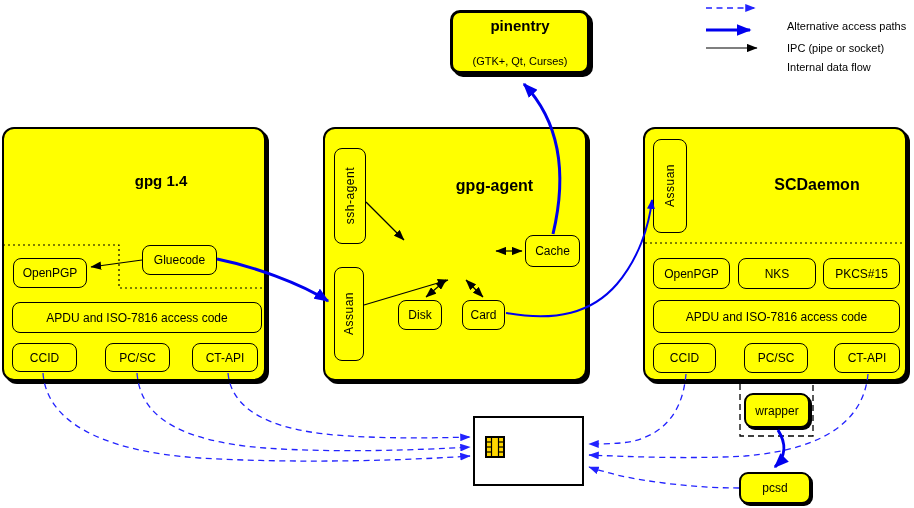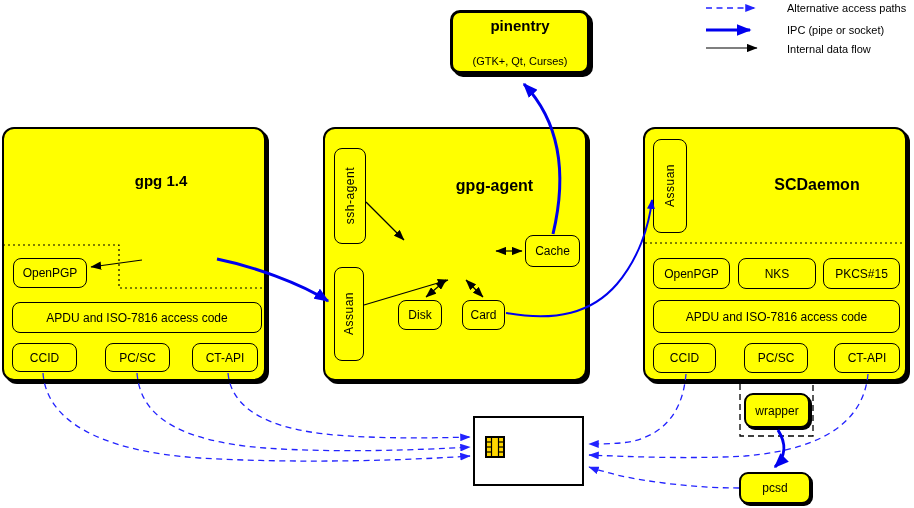--- a/index.html
+++ b/index.html
@@ -13,21 +13,21 @@
   .node.heavy{border-width:2.5px;box-shadow:2px 2px 0 #000;border-radius:9px;text-align:right;}
   .vtext{writing-mode:vertical-rl;transform:rotate(180deg);font-size:12px;letter-spacing:.5px;}
   .title{position:absolute;font-weight:bold;font-size:16px;text-align:center;padding-left:44px;}
   .pinentry{position:absolute;left:450px;top:10px;width:140px;height:64px;background:#ffff00;
             border:3px solid #000;border-radius:10px;box-shadow:3px 3px 0 #000;box-sizing:border-box;
             display:flex;flex-direction:column;align-items:center;justify-content:center;gap:21px;}
   .pin-title{font-weight:bold;font-size:15px;}
   .pin-sub{font-size:11px;}
   .pko{flex-direction:column;align-items:flex-start;justify-content:center;
        padding-left:10px;line-height:21px;text-align:left;}
-  .legend-label{position:absolute;font-size:11px;white-space:nowrap;}
+  .legend-label{position:absolute;font-size:11px;white-space:nowrap;margin-top:18px;}
   .smartcard{position:absolute;left:473px;top:416px;width:111px;height:70px;background:#ffffff;
              border:2px solid #000;box-sizing:border-box;}
   .chip{position:absolute;left:485px;top:436px;}
   svg.overlay{position:absolute;left:0;top:0;width:914px;height:508px;pointer-events:none;}
 </style>
 </head>
 <body>
 
 <div class="stage">
 
@@ -42,20 +42,21 @@
 
   <div class="bigbox" style="left:2px;top:127px;width:264px;height:254px"></div>
   <div class="bigbox" style="left:323px;top:127px;width:264px;height:254px"></div>
   <div class="bigbox" style="left:643px;top:127px;width:264px;height:254px"></div>
 
   <div class="title" style="left:2px;top:172px;width:230px;font-size:15px">gpg 1.4</div>
   <div class="title" style="left:323px;top:177px;width:255px">gpg-agent</div>
   <div class="title" style="left:643px;top:176px;width:260px">SCDaemon</div>
 
   <div class="node" style="left:13px;top:258px;width:74px;height:30px">OpenPGP</div>
+  <div class="node" style="left:142px;top:245px;width:75px;height:30px">Gluecode</div>
   <div class="node" style="left:12px;top:302px;width:250px;height:31px">APDU and ISO-7816 access code</div>
   <div class="node" style="left:12px;top:343px;width:65px;height:29px">CCID</div>
   <div class="node" style="left:105px;top:343px;width:65px;height:29px">PC/SC</div>
   <div class="node" style="left:192px;top:343px;width:66px;height:29px">CT-API</div>
 
   <div class="node" style="left:334px;top:148px;width:32px;height:96px">
     <span class="vtext">ssh-agent</span>
   </div>
   <div class="node" style="left:334px;top:267px;width:30px;height:94px">
     <span class="vtext">Assuan</span>

